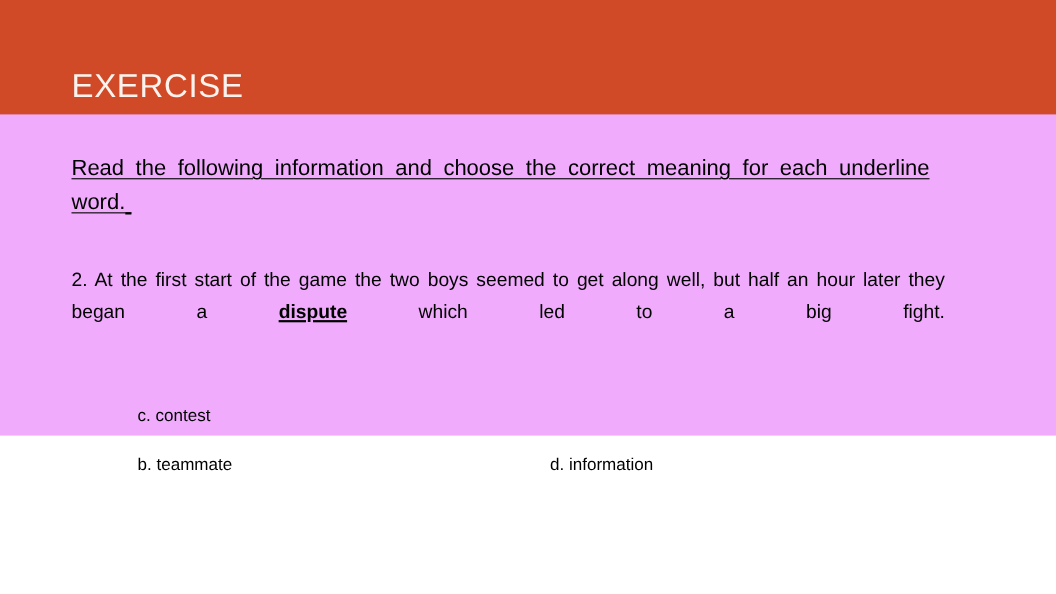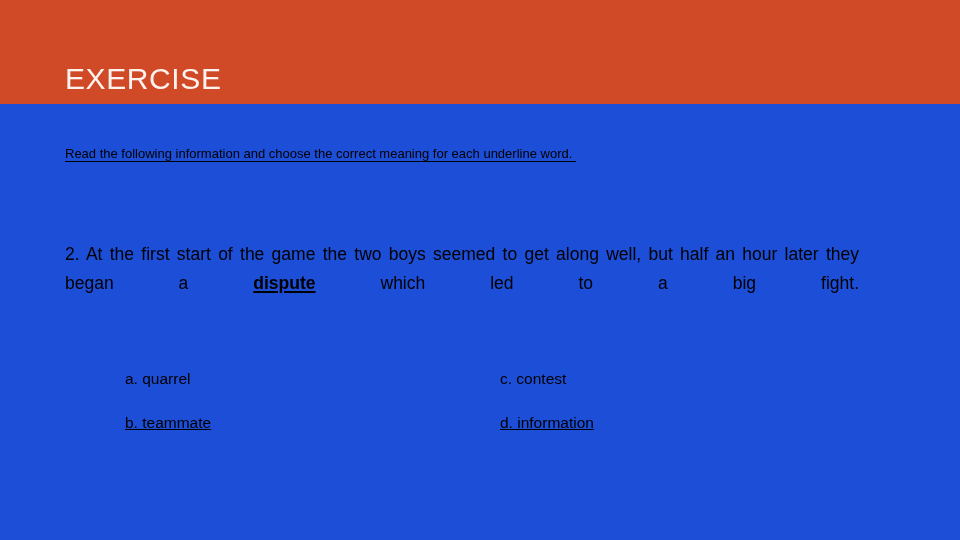--- a/index.html
+++ b/index.html
@@ -9,22 +9,22 @@
   body {
     width: 960px;
     height: 540px;
     background: #ffffff;
     font-family: "Liberation Sans", sans-serif;
     overflow: hidden;
   }
   .slide {
     position: relative;
     width: 960px;
-    height: 540px;
-    background: #1d4ed8;
+    height: 396px;
+    background: #f0abfc;
   }
 
   
   .header-band {
     position: absolute;
     left: 0;
     top: 0;
     width: 960px;
     height: 104px;
     background: #d04a28;
@@ -48,21 +48,21 @@
     top: 104px;
     width: 794px;
     height: 436px;
   }
 
   .instruction {
     position: absolute;
     left: 0;
     top: 34px;
     width: 780px;
-    font-size: 13px;
+    font-size: 20px;
     line-height: 31px;
     color: #000000;
     text-align: justify;
     text-justify: inter-word;
     text-decoration: underline;
     text-underline-offset: 3px;
     text-decoration-thickness: 1px;
   }
   .instruction .tail-space {
     text-decoration: underline;
@@ -101,21 +101,20 @@
     width: 730px;
   }
   .options-row {
     display: flex;
     flex-direction: row;
     align-items: flex-start;
     margin-bottom: 22px;
   }
   .options-row:last-child {
     margin-bottom: 0;
-    text-decoration: underline;
   }
   .option {
     font-size: 15.5px;
     line-height: 22px;
     color: #000000;
     white-space: nowrap;
   }
   .option.col-left {
     width: 375px;
     flex: 0 0 375px;
@@ -134,21 +133,20 @@
   </div>
 
   <div class="content">
 
     <div class="instruction"><span>Read the following information and choose the correct meaning for each underline word.</span><span class="tail-space">&nbsp;</span></div>
 
     <div class="question"><span>2.</span> <span>At  the first start of the game the two boys seemed to get along well, but half an hour later they began a </span><span class="keyword">dispute</span><span> which led to a big fight.</span></div>
 
     <div class="options">
       <div class="options-row">
-        <div class="option col-left">a. quarrel</div>
         <div class="option col-right">c. contest</div>
       </div>
       <div class="options-row">
         <div class="option col-left">b. teammate</div>
         <div class="option col-right">d. information</div>
       </div>
     </div>
 
   </div>
 </div>

